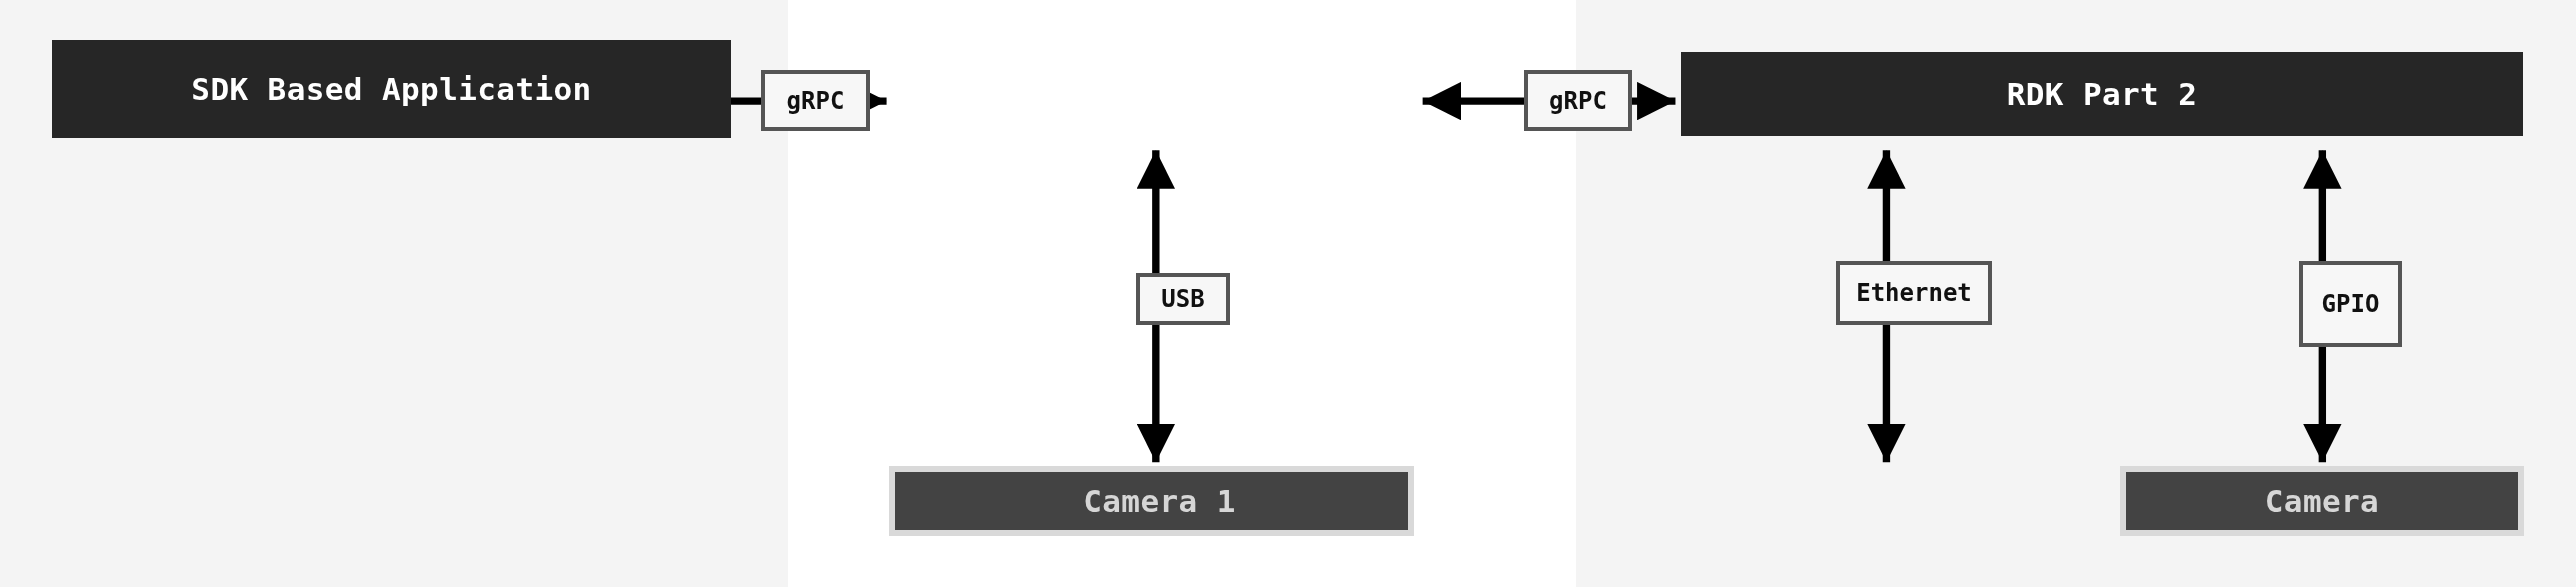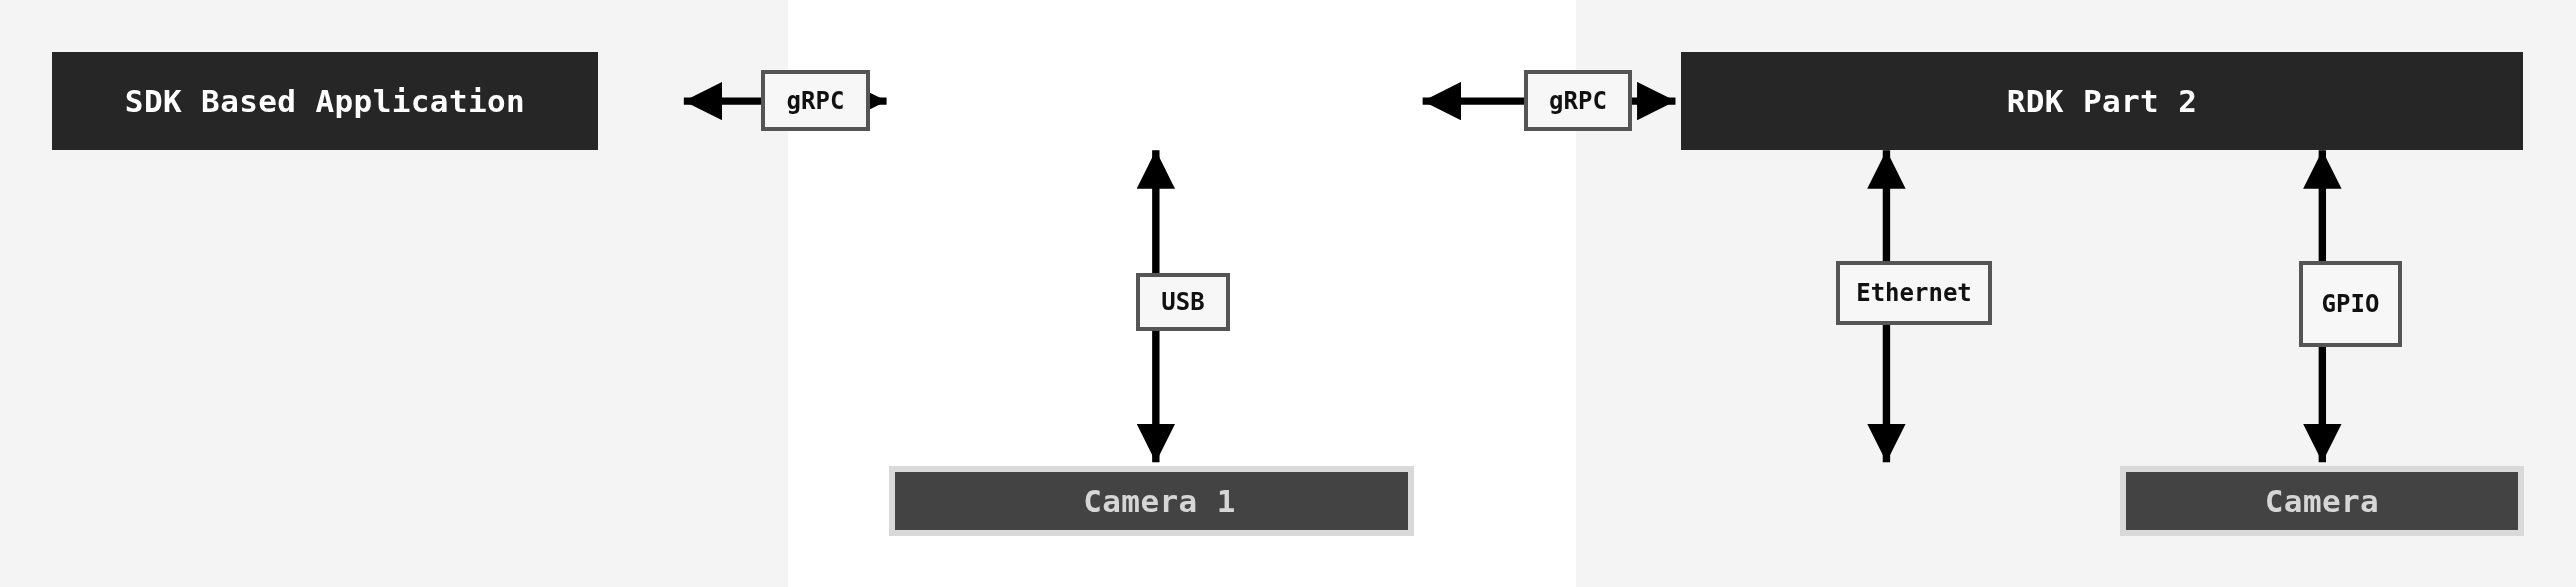--- a/index.html
+++ b/index.html
@@ -11,30 +11,30 @@
   }
   *{margin:0;padding:0;box-sizing:border-box;}
   html,body{width:2576px;height:588px;overflow:hidden;}
   body{background:var(--bg);font-family:"DejaVu Sans Mono","Liberation Mono",monospace;position:relative;}
   .canvas{position:relative;width:2576px;height:588px;}
   .band{position:absolute;top:0;left:788px;width:788px;height:588px;background:var(--band);}
   svg.arrows{position:absolute;top:0;left:0;z-index:2;}
   .node{position:absolute;z-index:3;background:var(--node-bg);color:var(--node-text);
         display:flex;align-items:center;justify-content:center;
         font-size:31px;font-weight:700;letter-spacing:0.4px;}
-  .node-app{left:52px;top:52px;width:546px;height:98px;}
+  .node-app{left:52px;top:40px;width:679px;height:98px;}
   .node-rdk1{left:892px;top:52px;width:525px;height:98px;}
-  .node-rdk2{left:1681px;top:52px;width:842px;height:98px;}
+  .node-rdk2{left:1681px;top:52px;width:842px;height:84px;}
   .conn-label{position:absolute;z-index:4;background:var(--label-bg);
         border:4.1px solid var(--label-border);color:var(--label-text);
         display:flex;align-items:center;justify-content:center;
         font-size:24px;font-weight:700;margin-left:28px;}
   .lbl-grpc1{left:733px;top:70px;width:109px;height:61px;}
   .lbl-grpc2{left:1496px;top:70px;width:108px;height:61px;}
-  .lbl-usb{left:1108px;top:273px;width:94px;height:58px;}
+  .lbl-usb{left:1108px;top:273px;width:94px;height:52px;}
   .lbl-ethernet{left:1808px;top:261px;width:156px;height:64px;}
   .lbl-gpio{left:2271px;top:261px;width:103px;height:86px;}
   .device{position:absolute;z-index:3;background:var(--device-bg);
         border:6.6px solid var(--device-border);color:var(--device-text);
         display:flex;align-items:center;justify-content:center;
         font-size:31px;font-weight:700;letter-spacing:0.4px;}
   .dev-camera{left:889px;top:466px;width:525px;height:70px;padding-left:16px;}
   .dev-arm{left:1681px;top:466px;width:413px;height:70px;}
   .dev-gantry{left:2120px;top:466px;width:404px;height:70px;}
 </style>

